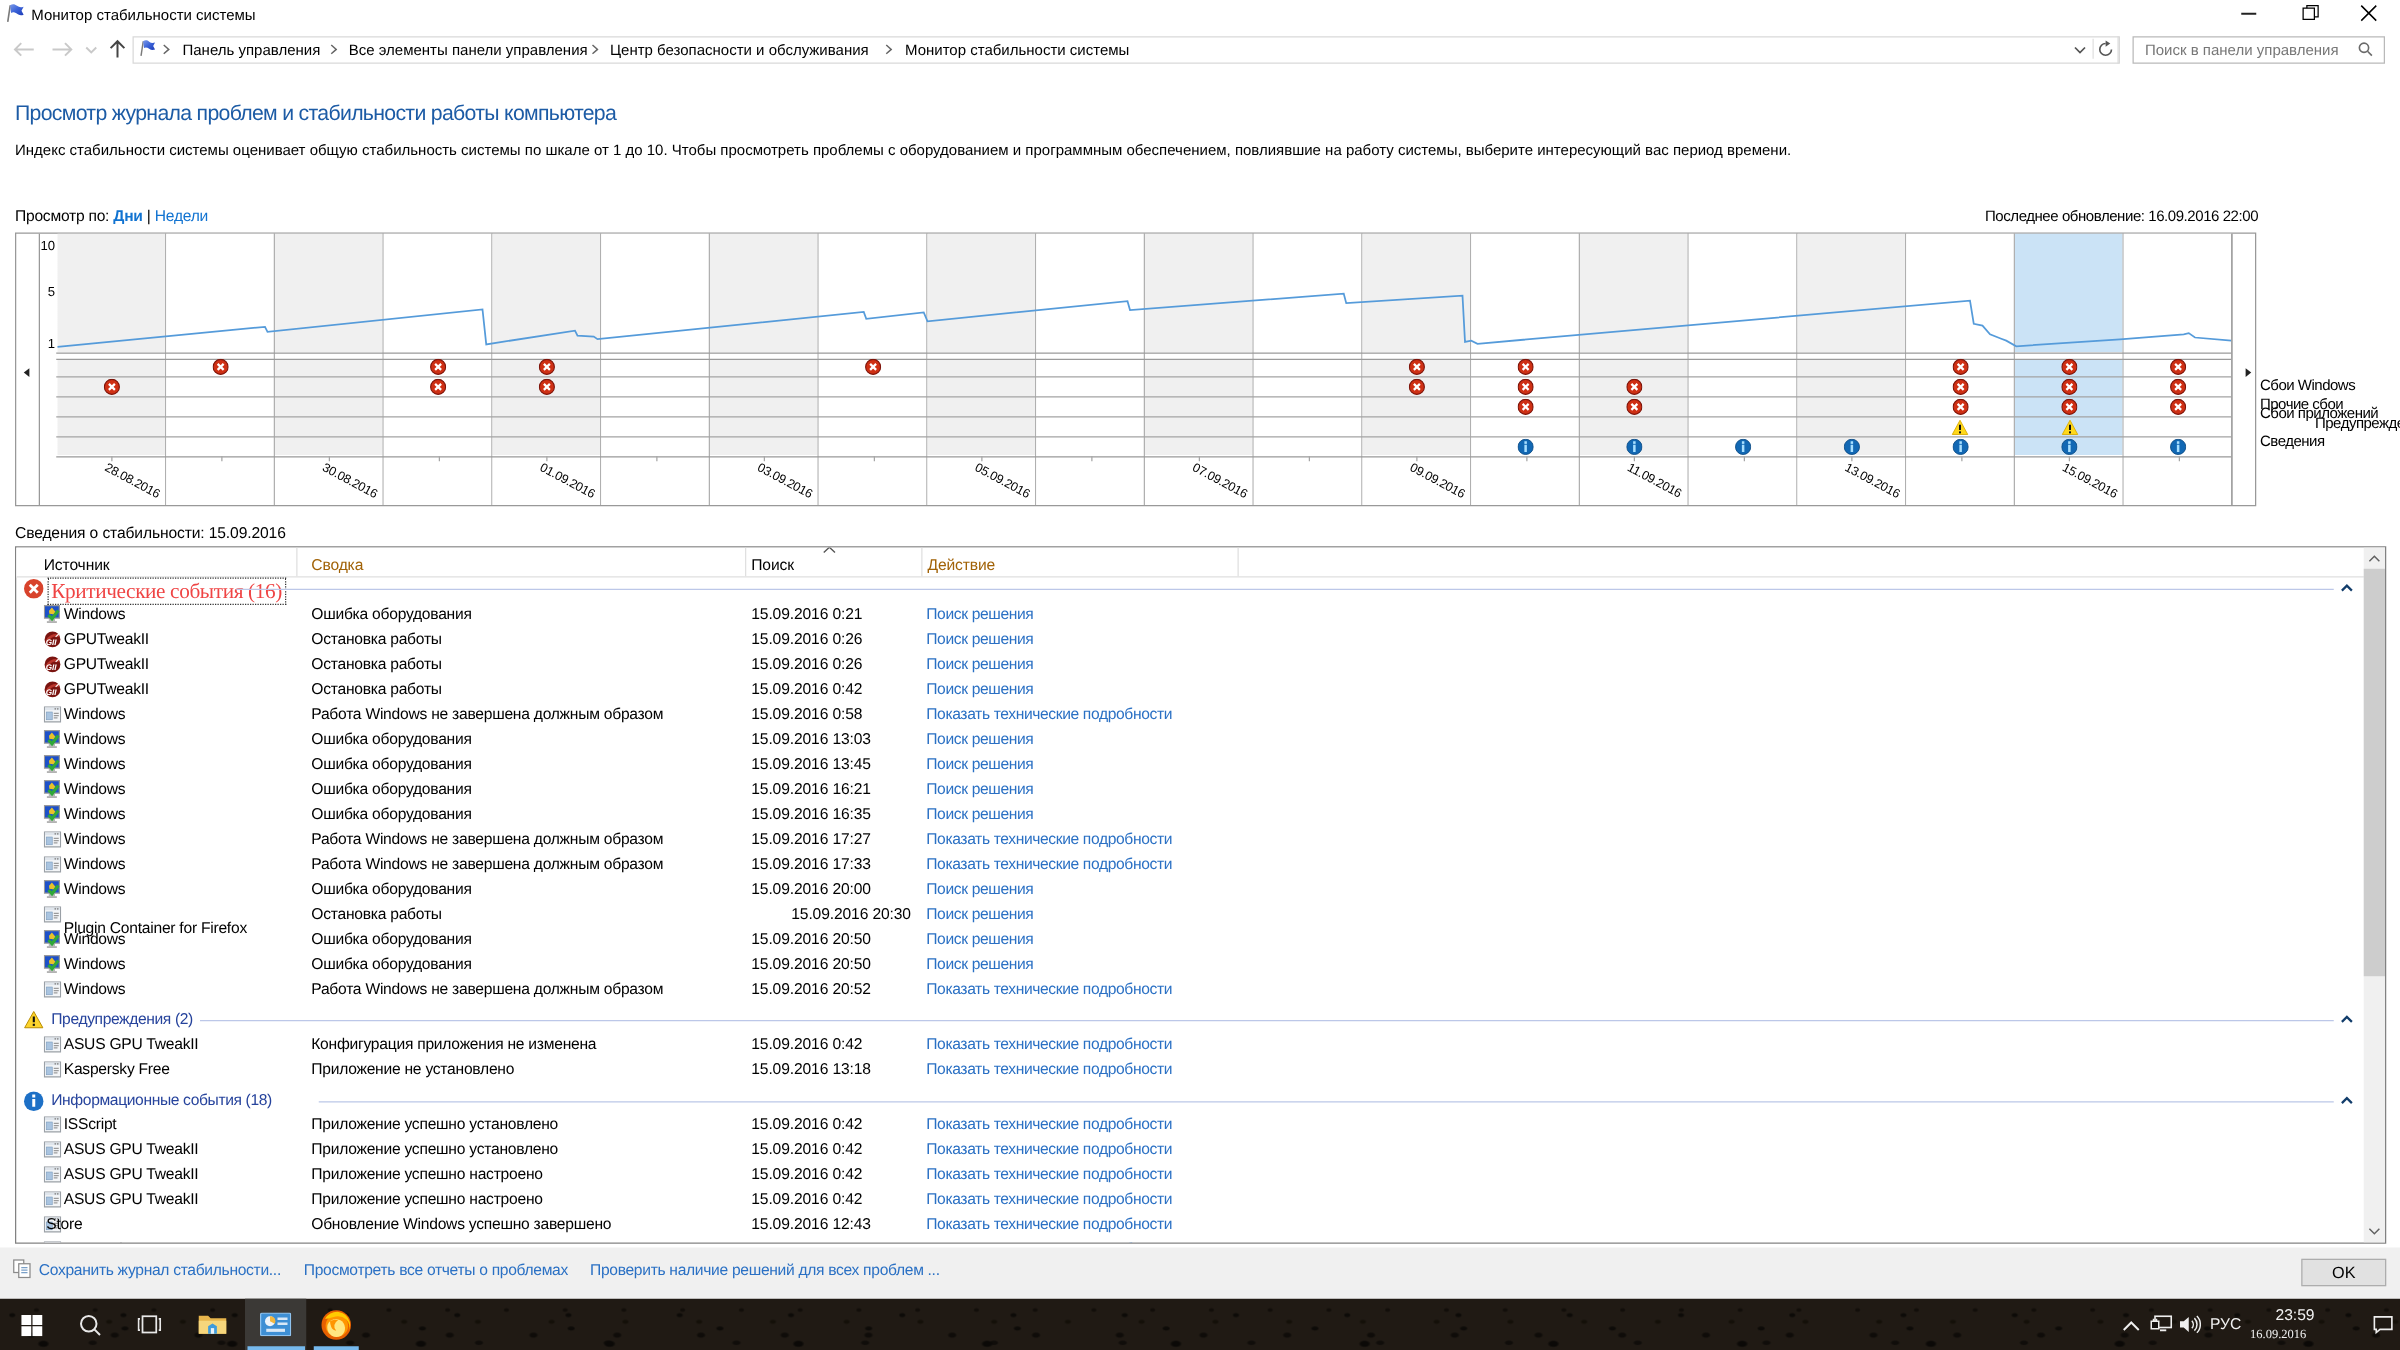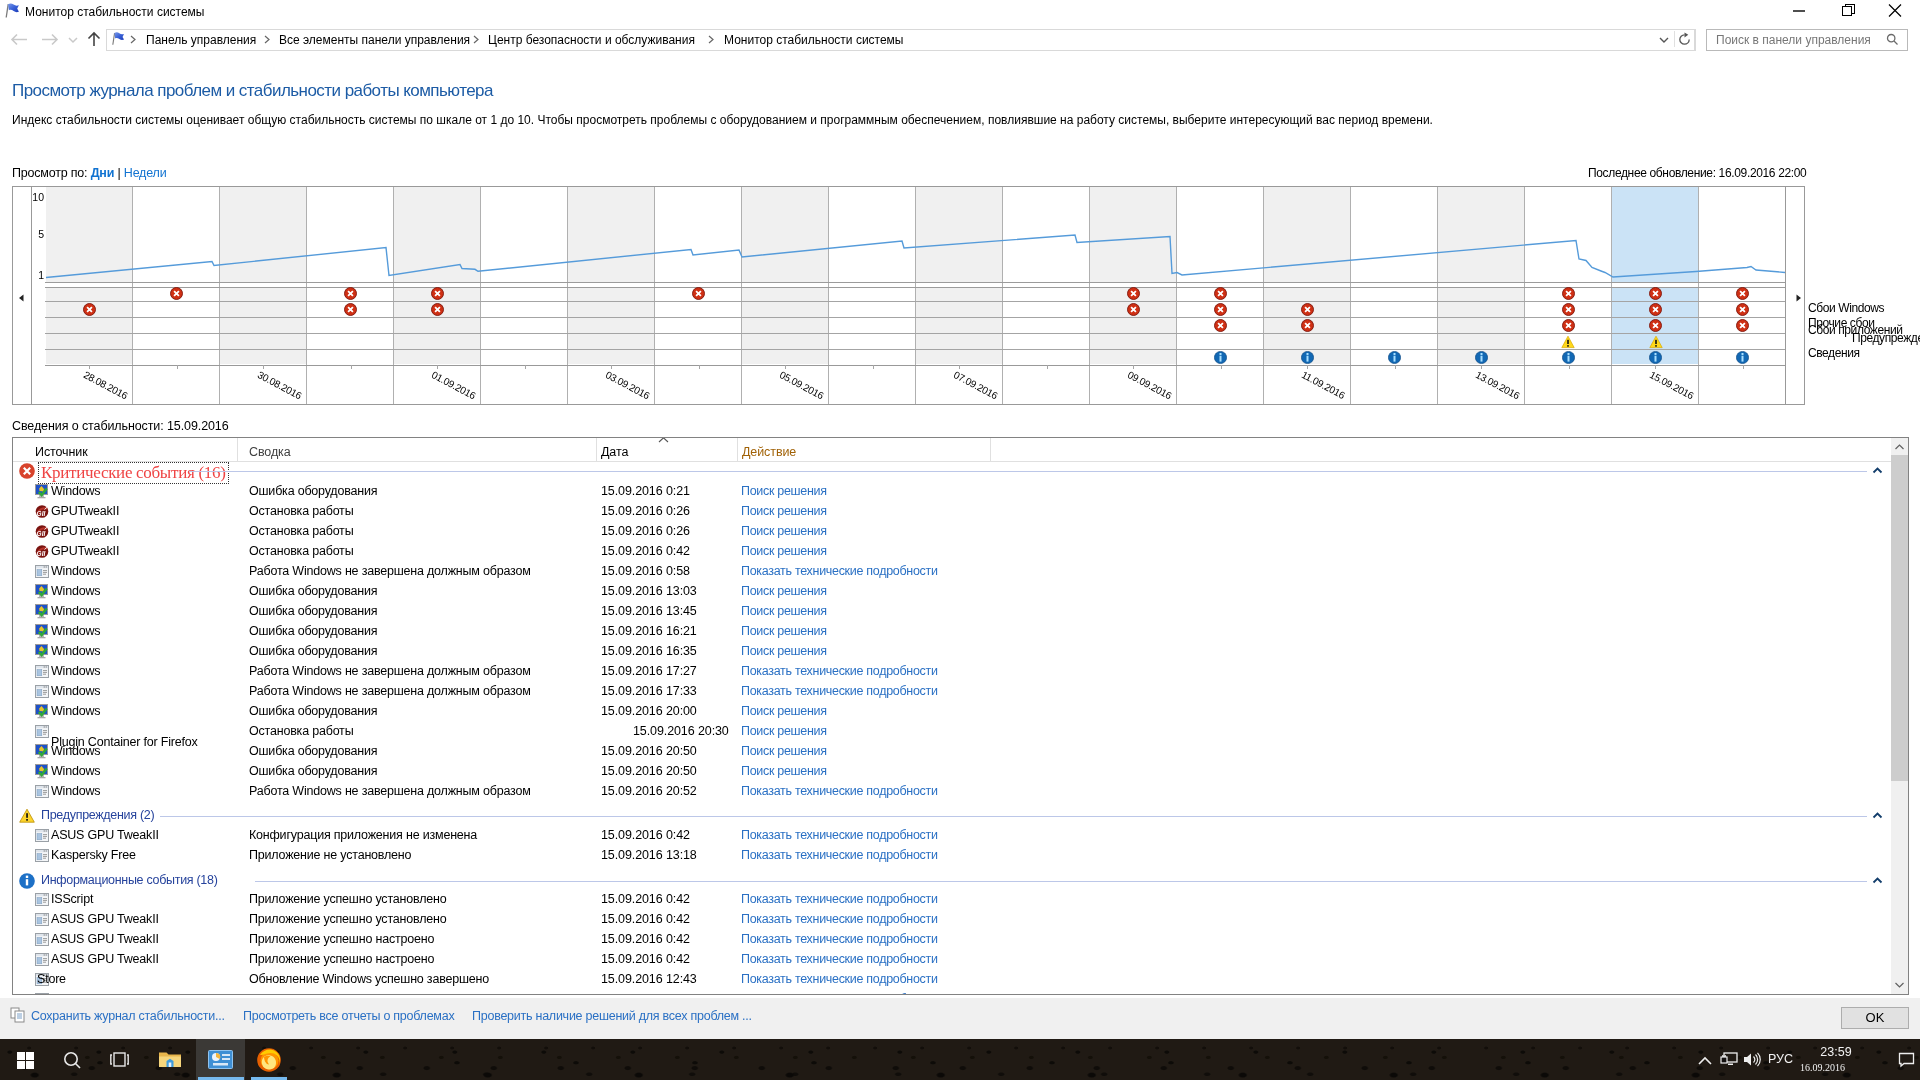--- a/index.html
+++ b/index.html
@@ -339,22 +339,22 @@
 <div class="abs t12" style="left:1808px;top:286px;letter-spacing:-0.4px;margin-top:37px;">Сбои приложений</div>
 <div class="abs t12" style="left:1808px;top:301px;letter-spacing:-0.4px;">Сбои Windows</div>
 <div class="abs t12" style="left:1808px;top:316px;letter-spacing:-0.4px;">Прочие сбои</div>
 <div class="abs t12" style="left:1808px;top:331px;letter-spacing:-0.4px;margin-left:44px;">Предупреждения</div>
 <div class="abs t12" style="left:1808px;top:346px;letter-spacing:-0.4px;">Сведения</div>
 
 <div class="abs" style="left:12px;top:419px;font-size:12.5px;letter-spacing:-0.1px;color:#000;">Сведения о стабильности: 15.09.2016</div>
 <div id="grid" class="abs" style="left:12px;top:437px;width:1897px;height:558px;border:1px solid #828282;box-sizing:border-box;overflow:hidden;background:#fff;">
 <div class="abs" style="left:0;top:0;width:1895px;height:23px;background:#fff;border-bottom:1px solid #e0e0e0;"></div>
 <div class="abs" style="left:22px;top:7px;font-size:12.5px;letter-spacing:-0.1px;color:#000;">Источник</div>
-<div class="abs" style="left:236px;top:7px;font-size:12.5px;letter-spacing:-0.1px;color:#404040;">Сводка</div>
-<div class="abs" style="left:588px;top:7px;font-size:12.5px;letter-spacing:-0.1px;color:#000;">Дата</div>
+<div class="abs" style="left:236px;top:7px;font-size:12.5px;letter-spacing:-0.1px;color:#a16207;">Сводка</div>
+<div class="abs" style="left:588px;top:7px;font-size:12.5px;letter-spacing:-0.1px;color:#000;">Поиск</div>
 <div class="abs" style="left:729px;top:7px;font-size:12.5px;letter-spacing:-0.1px;color:#a16207;text-align:center;">Действие</div>
 <div class="abs" style="left:224px;top:0;width:1px;height:23px;background:#e0e0e0;"></div>
 <div class="abs" style="left:583px;top:0;width:1px;height:23px;background:#e0e0e0;"></div>
 <div class="abs" style="left:724px;top:0;width:1px;height:23px;background:#e0e0e0;"></div>
 <div class="abs" style="left:977px;top:0;width:1px;height:23px;background:#e0e0e0;"></div>
 <svg class="abs" style="left:645px;top:-1px;" width="11" height="6" viewBox="0 0 11 6">
       <path d="M1 5 L5.5 0.8 L10 5" stroke="#555" stroke-width="1.1" fill="none"></path>
     </svg>
 <svg class="abs" style="left:6px;top:24.5px;" width="16" height="16" viewBox="0 0 16 16">
       <circle cx="8" cy="8" r="7.8" fill="#d8432c"></circle>

